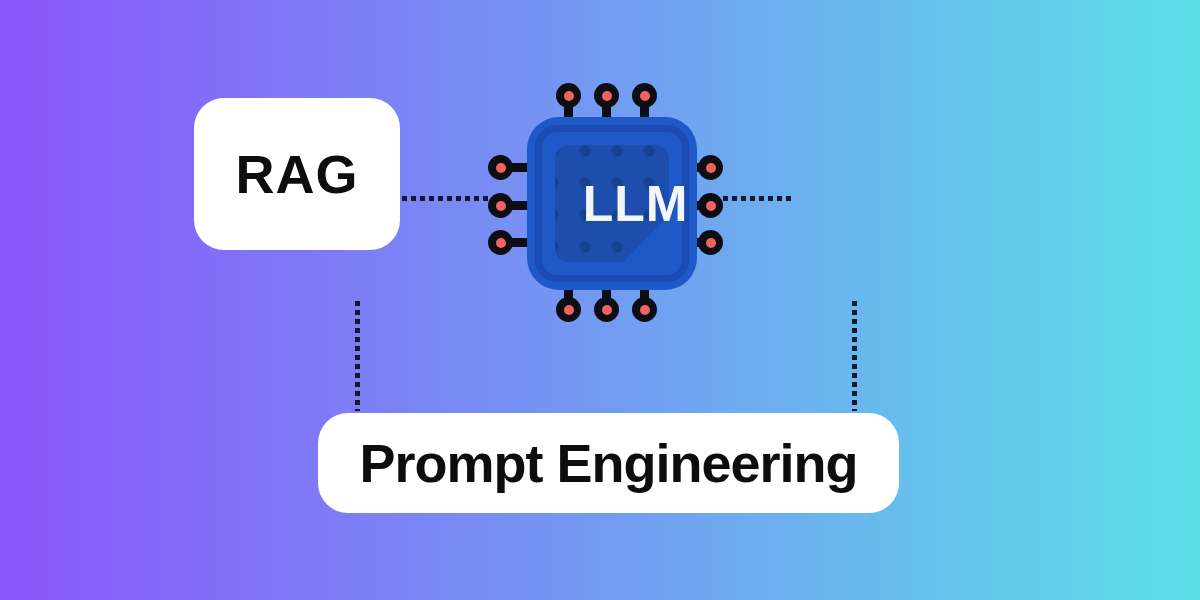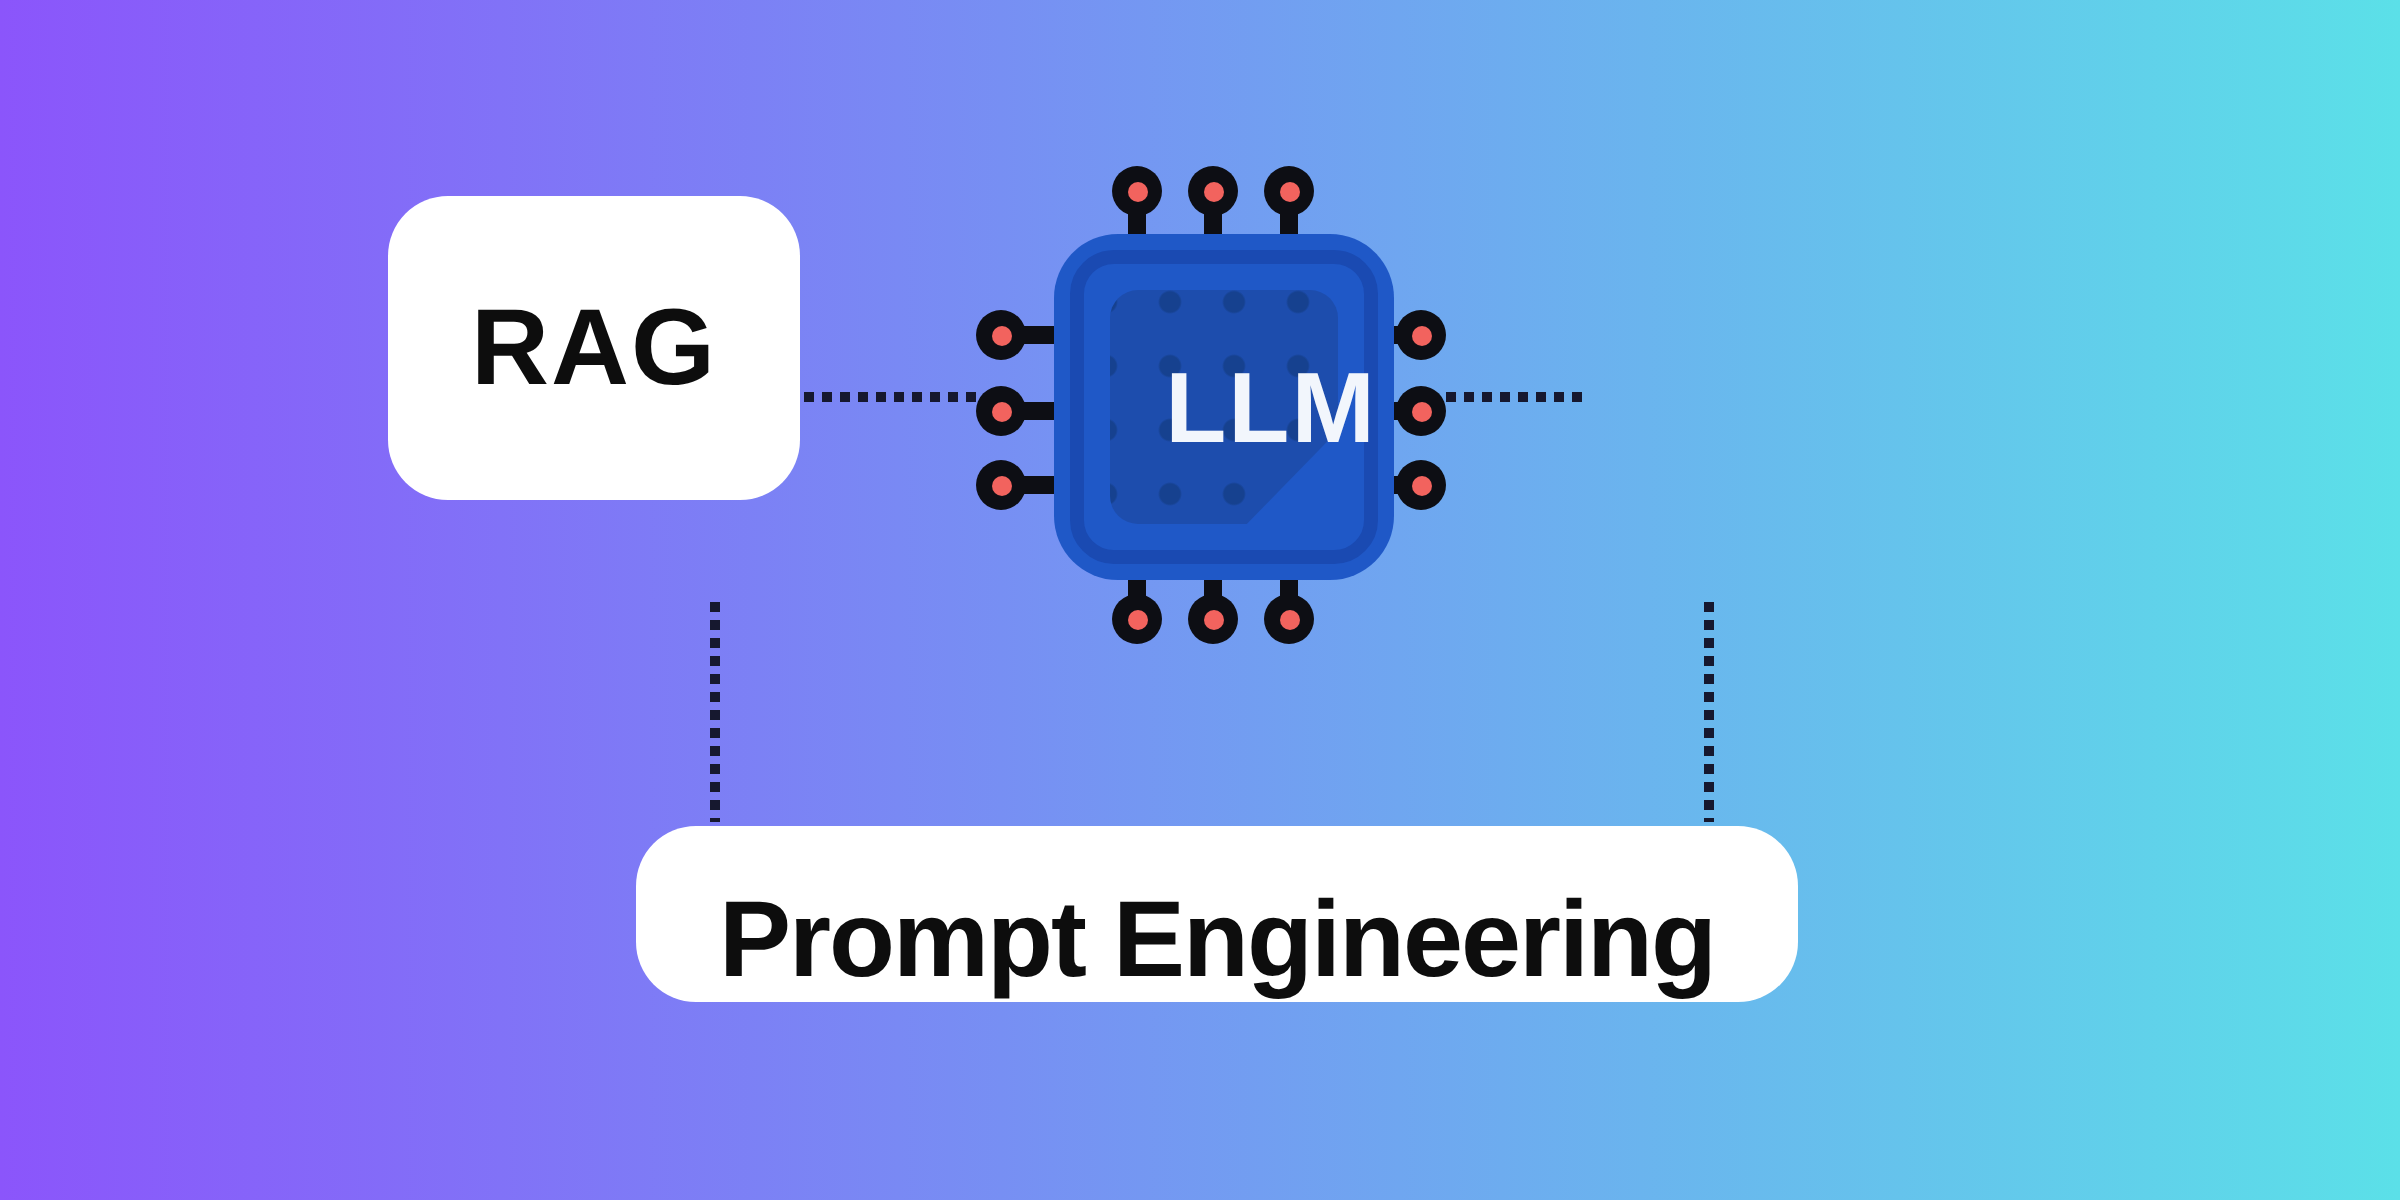--- a/index.html
+++ b/index.html
@@ -9,21 +9,21 @@
     background:linear-gradient(90deg,var(--bg-start,#8b55fb),var(--bg-end,#5be0e8));
   }
   
   .node{
     position:absolute;background:var(--node-bg,#fff);border-radius:30px;
     display:flex;align-items:center;justify-content:center;text-align:center;
     color:var(--node-text,#0d0d0d);font-weight:700;
   }
   .node-rag{left:194px;top:98px;width:206px;height:152px;font-size:54px;letter-spacing:1px;}
   .node-fine{left:793px;top:98px;width:214px;height:200px;font-size:48px;line-height:1.6;padding:0 10px;box-sizing:border-box;}
-  .node-prompt{left:318px;top:413px;width:581px;height:88px;font-size:54px;letter-spacing:-1px;align-items:flex-end;}
+  .node-prompt{left:318px;top:413px;width:581px;height:100px;font-size:54px;letter-spacing:-1px;}
   
   .conn{position:absolute;}
   .conn-h{height:5px;background-image:repeating-linear-gradient(90deg,var(--connector,#16182f) 0 5px,transparent 5px 9px);}
   .conn-v{width:5px;background-image:repeating-linear-gradient(180deg,var(--connector,#16182f) 0 5px,transparent 5px 9px);}
   .conn-rag-llm{left:402px;top:196px;width:86px;}
   .conn-llm-fine{left:723px;top:196px;width:68px;}
   .conn-rag-prompt{left:355px;top:301px;height:110px;}
   .conn-fine-prompt{left:852px;top:301px;height:110px;}
   
   .chip-assembly{position:absolute;inset:0;}

